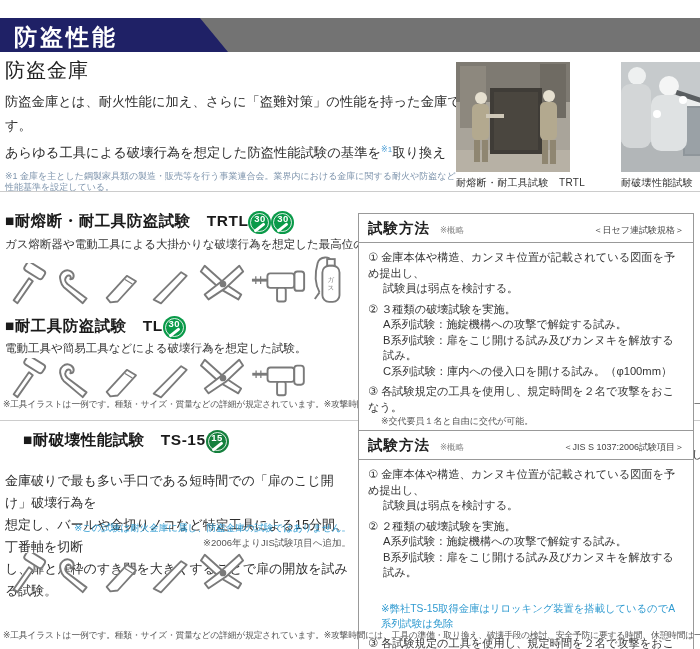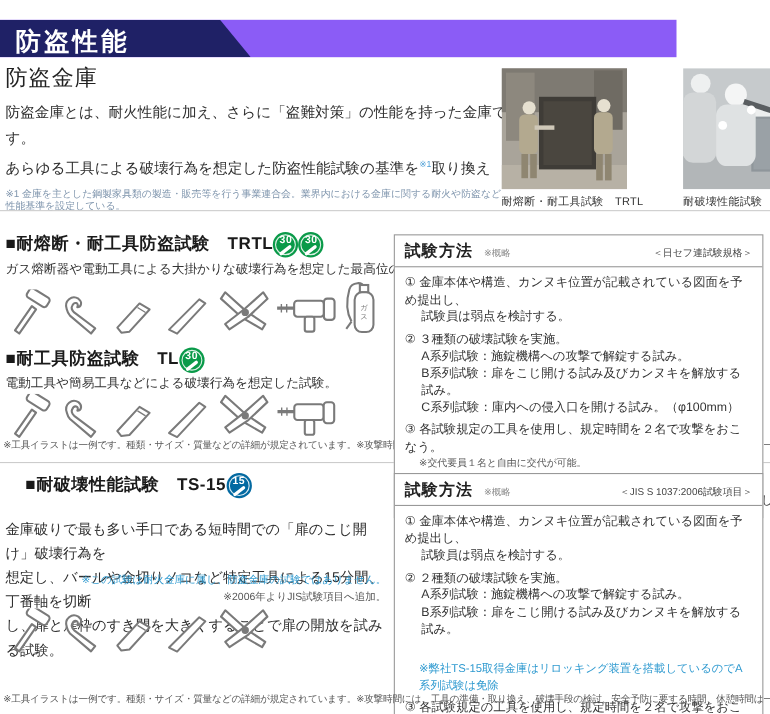--- a/index.html
+++ b/index.html
@@ -1,20 +1,20 @@
 <!DOCTYPE html>
 <html lang="ja"><head>
 <meta charset="utf-8">
 <style>
   html,body{margin:0;padding:0;background:#fff;}
   body{font-family:"Liberation Sans","DejaVu Sans",sans-serif;}
   #page{position:relative;width:700px;height:649px;background:#fff;overflow:hidden;}
 
   
-  .banner{position:absolute;top:18px;left:0;width:615px;height:34px;background:#8b5cf6;text-decoration:underline;}
+  .banner{position:absolute;top:18px;left:0;width:700px;height:34px;background:#737373;text-decoration:underline;}
   .banner-dark{position:absolute;inset:0;background:#1f2166;clip-path:polygon(0 0,200px 0,228px 100%,0 100%);}
   .banner-title{position:absolute;left:14px;top:4px;color:#fff;font-size:23px;font-weight:bold;letter-spacing:3px;}
 
   .page-title{position:absolute;top:57px;left:5px;font-size:20px;color:#222;letter-spacing:1px;}
 
   .intro{position:absolute;top:90px;left:5px;width:456px;font-size:13.3px;line-height:24px;color:#2e2e2e;}
   .intro sup{font-size:8px;color:#4d9fd6;vertical-align:super;}
 
   .footnote-blue{position:absolute;top:171px;left:5px;width:452px;font-size:9px;color:#7f95ad;line-height:11px;}
 
@@ -29,21 +29,21 @@
   .ts-desc{position:absolute;left:5px;width:352px;font-size:13px;line-height:22px;color:#2e2e2e;}
   .ts-notes{position:absolute;left:5px;width:346px;text-align:right;line-height:15px;}
   .ts-note-blue{font-size:9.5px;color:#2f9ad0;}
   .ts-note-gray{font-size:9.5px;color:#555;}
 
   .tools{position:absolute;left:5px;display:flex;align-items:flex-end;gap:3px;}
   .tools svg{display:block;}
 
   .badge{position:relative;width:23px;height:23px;border-radius:50%;display:inline-block;flex:0 0 auto;}
   .badge.green{background:#0a9a49;}
-  .badge.blue{background:#0369a1;}
+  .badge.blue{background:#15803d;}
   .badge::after{content:"";position:absolute;inset:2px;border:1px solid rgba(255,255,255,.85);border-radius:50%;}
   .badge .num{position:absolute;top:3px;left:0;width:100%;text-align:center;color:#fff;font-size:9.5px;font-weight:bold;line-height:1;}
   .badge .slash{position:absolute;left:5px;bottom:5px;width:13px;height:3px;background:#fff;border-radius:1.5px;transform:rotate(-38deg);}
 
   .tool-footnote{position:absolute;left:3px;width:696px;font-size:8.8px;color:#555;letter-spacing:-0.2px;white-space:nowrap;}
 
   
   .method-box{position:absolute;left:358px;width:336px;border:1px solid #999;background:#fff;box-sizing:border-box;}
   .mb-header{display:flex;align-items:baseline;padding:5px 9px 4px;border-bottom:1px solid #999;}
   .mb-title{font-size:14.5px;font-weight:600;color:#222;letter-spacing:1px;}

